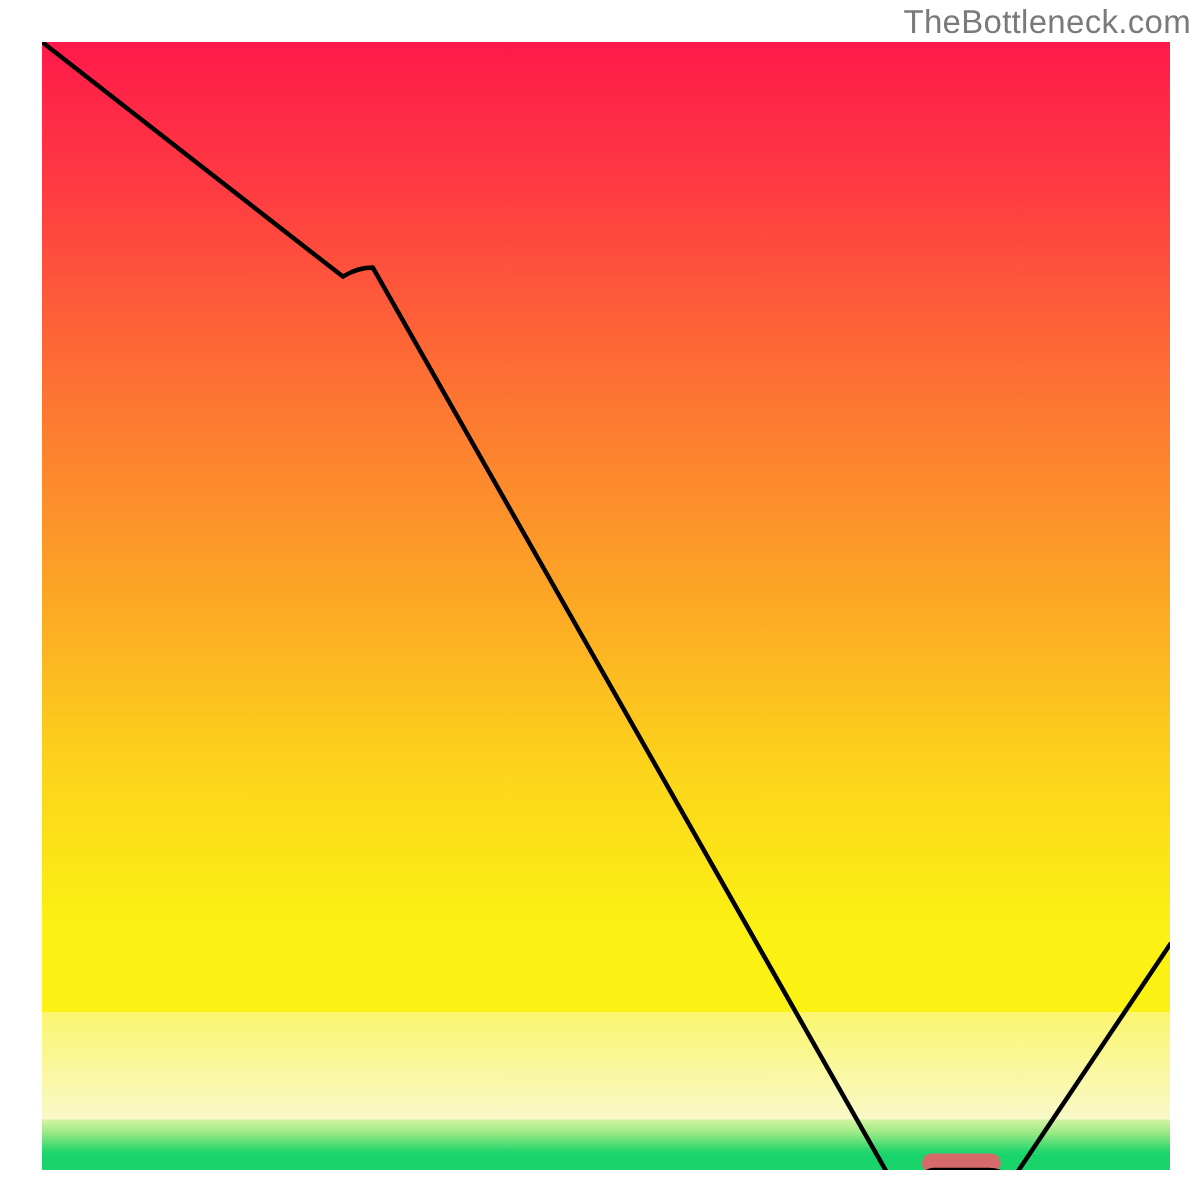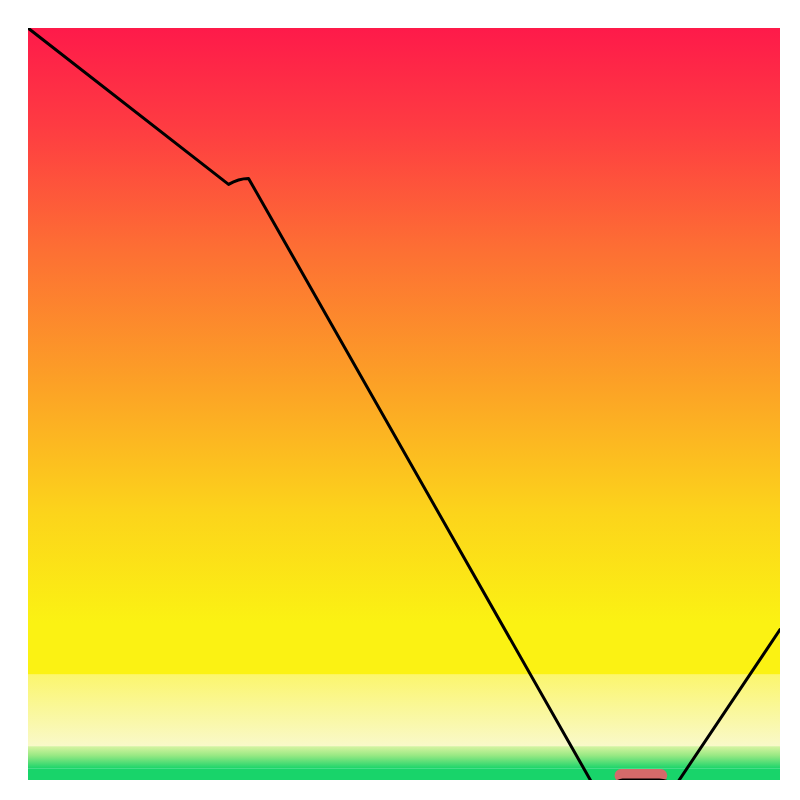--- a/index.html
+++ b/index.html
@@ -33,20 +33,21 @@
     overflow: hidden;
   }
   svg {
     display: block;
   }
 </style>
 </head>
 <body>
 <div class="container">
 
+  <div class="attribution">TheBottleneck.com</div>
 
   <div class="plot">
     <svg id="chart-svg" width="752" height="752" viewBox="0 0 752 752">
       <defs>
 
         <linearGradient id="gradTop" x1="0" y1="0" x2="0" y2="1">
           <stop offset="0" stop-color="#fe1a4a"></stop>
           <stop offset="0.15" stop-color="#fe3b42"></stop>
           <stop offset="0.35" stop-color="#fd7133"></stop>
           <stop offset="0.55" stop-color="#fca126"></stop>

